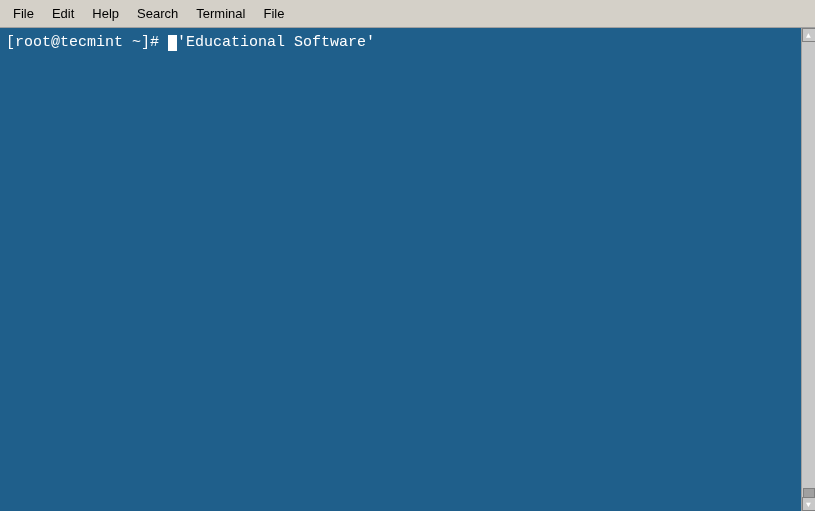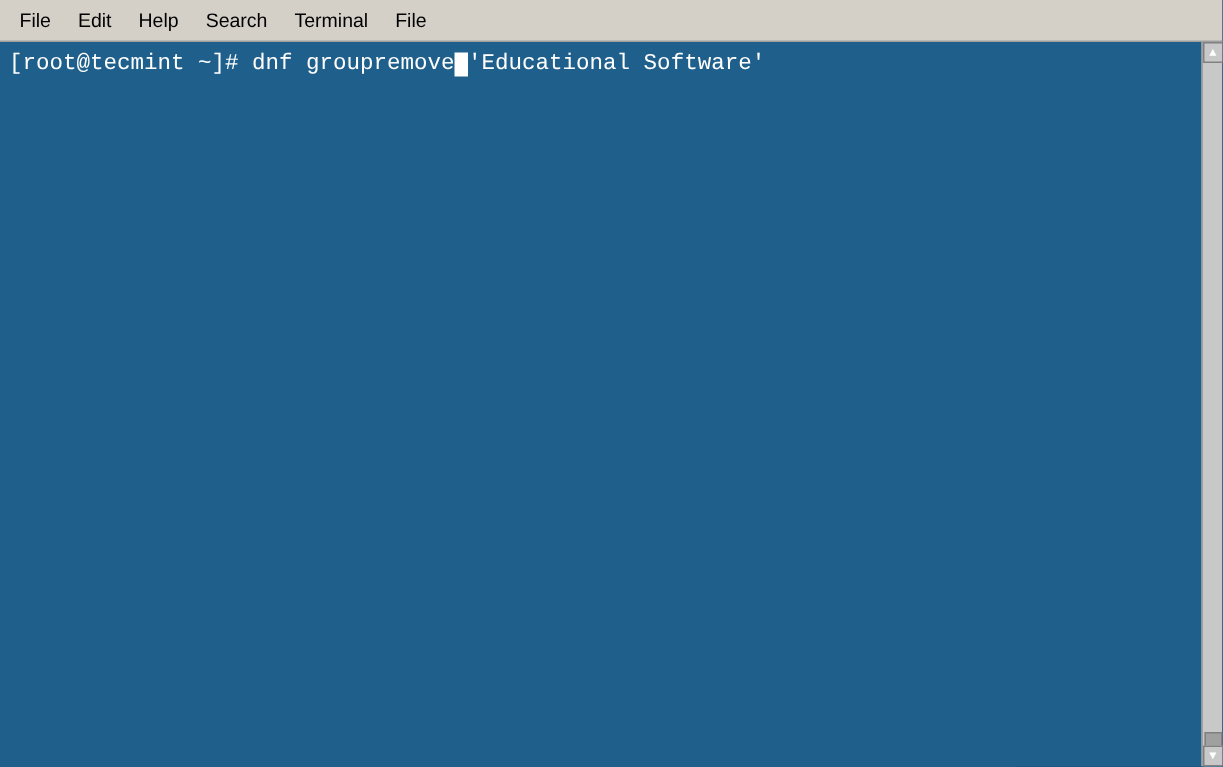--- a/index.html
+++ b/index.html
@@ -114,20 +114,20 @@
   <div class="menu-item">File</div>
   <div class="menu-item">Edit</div>
   <div class="menu-item">Help</div>
   <div class="menu-item">Search</div>
   <div class="menu-item">Terminal</div>
   <div class="menu-item">File</div>
 </div>
 
 <div class="terminal-body">
   <div class="terminal-line">
-    <span>[root@tecmint ~]# </span><span>dnf groupremove</span><span class="cursor"></span><span>'Educational Software'</span>
+    <span>[root@tecmint ~]# </span><span class="cursor"></span><span>'Educational Software'</span>
   </div>
   <div class="scrollbar">
     <div class="scrollbar-arrow">▲</div>
     <div class="scrollbar-thumb"></div>
     <div class="scrollbar-arrow bottom">▼</div>
   </div>
 </div>
 
 </body></html>

